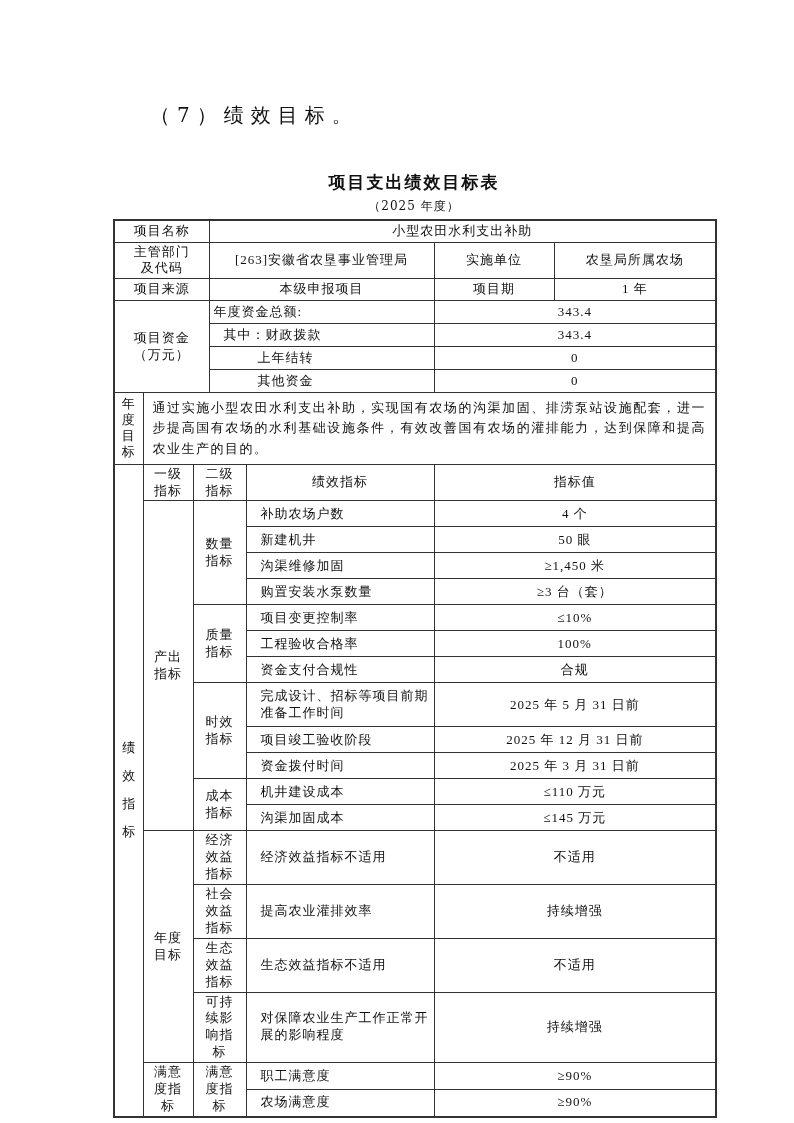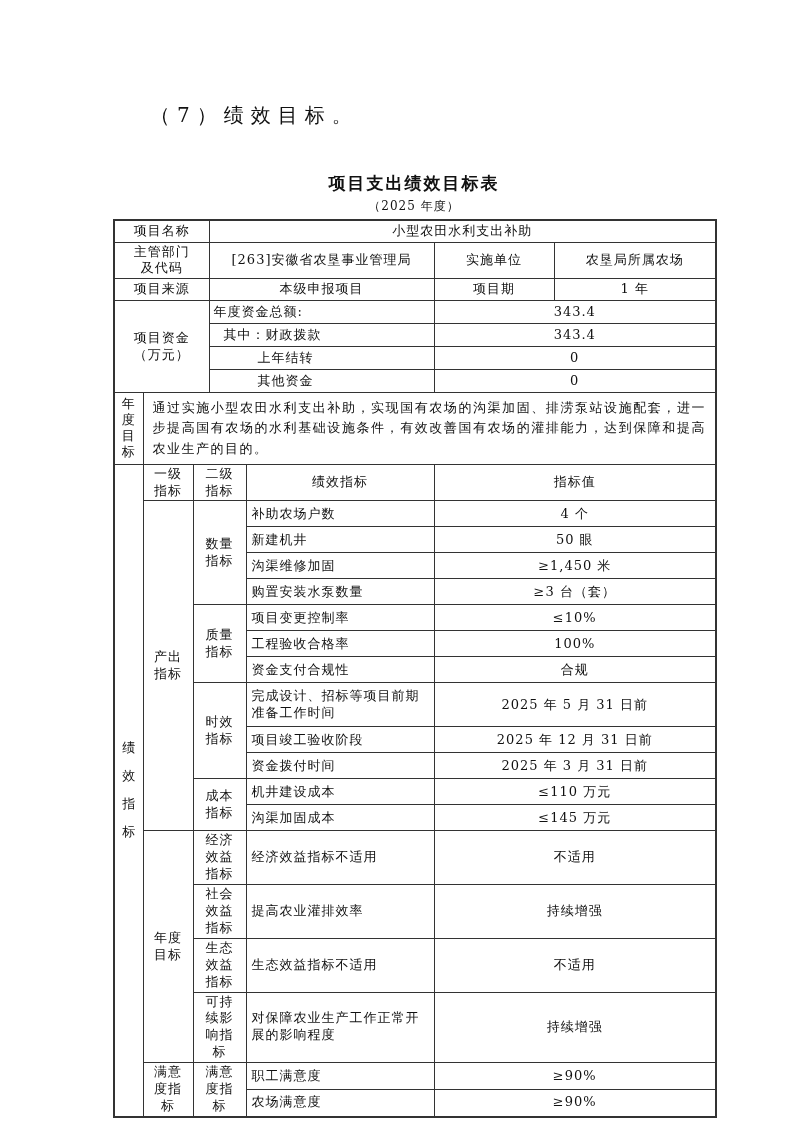--- a/index.html
+++ b/index.html
@@ -10,29 +10,30 @@
     color:#111; position:relative; overflow:hidden;
   }
   .doc { position:absolute; top:0; left:0; width:776px; }
 
   .heading {
     margin:100px 0 0 150px;
     font-size:20px; letter-spacing:7px; line-height:30px; color:#111;
   }
   .title-block { width:602px; margin:42px 0 0 113px; text-align:center; }
   .t-title {
-    font-family:Liberation Serif, serif;
+    font-family:Liberation Mono, monospace;
     font-weight:bold; font-size:17px; letter-spacing:2px; line-height:24px;
   }
   .t-subtitle { font-size:12px; letter-spacing:1px; line-height:17px; margin-top:2px; }
 
   table.main {
     margin:4px 0 0 113px; width:602px;
     border-collapse:collapse; table-layout:fixed;
     border:2px solid #333;
+    font-family:Liberation Serif, serif;
   }
   td {
     border:1px solid #333;
     font-size:13px; letter-spacing:1px; line-height:1.3;
     text-align:center; vertical-align:middle;
     padding:1px 2px; word-break:break-all;
   }
   
   .h22{height:22px} .h33{height:33px} .h23{height:23px} .h69{height:69px}
   .h26{height:26px} .h44{height:44px} .h38{height:38px} .h52{height:52px}
@@ -41,21 +42,21 @@
   .pad4  { padding-left:4px; }
   .pad14 { padding-left:14px; }
   .pad48 { padding-left:48px; }
   .narrow2 { width:30px; margin:0 auto; word-break:break-all; text-align:center; }
   .vstack  { width:15px; margin:0 auto; word-break:break-all; text-align:center; line-height:16px; }
   .vstack-wide { width:15px; margin:12px auto; word-break:break-all; text-align:right; line-height:28px; }
   .goal-text {
     text-align:justify; padding:5px 9px;
     line-height:1.55; letter-spacing:1.5px;
   }
-  .ind-name { text-align:left; padding-left:5px; padding-right:3px; }
+  .ind-name { text-align:left; padding-left:14px; padding-right:3px; }
 </style>
 </head>
 <body>
 
 <div class="doc">
 
   <div class="heading">（7）绩效目标。</div>
 
   <div class="title-block">
     <div class="t-title">项目支出绩效目标表</div>

